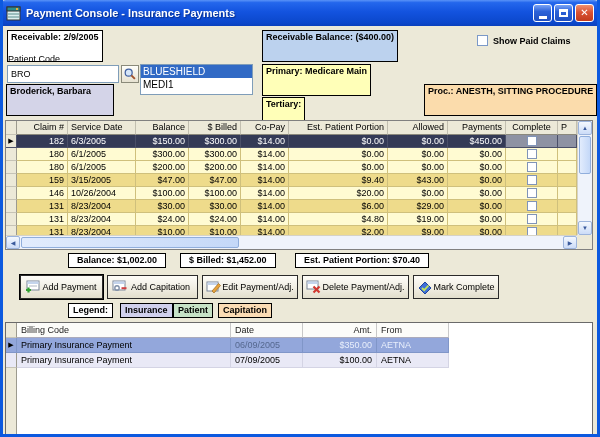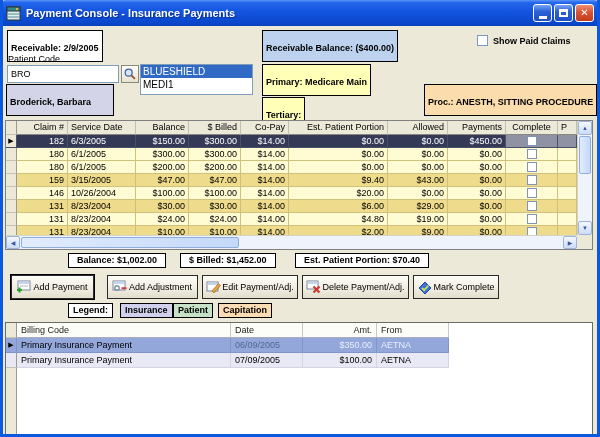--- a/index.html
+++ b/index.html
@@ -16,21 +16,21 @@
   .tb-btn{ width:19px; height:18px; margin-left:2px; border:1px solid #fff; border-radius:3px;
     display:flex; align-items:center; justify-content:center; color:#fff; font-size:10px; line-height:1;
     background:linear-gradient(180deg,#7AA3F6,#2C62D8 40%,#1F4FC0); cursor:default; }
   .tb-btn.close{ background:linear-gradient(180deg,#F0906F,#DA5334 45%,#C23B1C); font-weight:bold; }
   .glyph-min{ width:8px; height:3px; background:#fff; margin-top:9px; }
   .glyph-max{ width:9px; height:8px; border:2px solid #fff; border-top-width:3px; }
 
   .client{ position:absolute; left:0; top:26px; width:594px; height:408px; }
 
   .fieldbox{ position:absolute; border:1px solid #000; background:#fff; font-size:9px; font-weight:bold;
-    line-height:11px; padding:12px 3px; white-space:nowrap; height:32px; }
+    line-height:11px; padding:1px 3px; white-space:nowrap; height:32px; }
   .bg-blue{ background:var(--info-blue,#BCD2EE); }
   .bg-pink{ background:var(--info-pink,#F6BEBE); }
   .bg-yellow{ background:var(--info-yellow,#FFFFB8); }
   .bg-green{ background:var(--info-green,#C6E2C6); }
   .bg-peach{ background:var(--info-peach,#FBDCAC); }
   .bg-lav{ background:#D4D4E8; }
 
   .small-label{ position:absolute; font-size:9px; color:#000; }
   .xp-input{ position:absolute; border:1px solid #7F9DB9; background:#fff; font-size:9px;
     padding:2px 3px; font-family:inherit; }
@@ -296,37 +296,37 @@
         <span class="sb-thumb" style="left:15px; top:1px; width:218px; height:11px;"></span>
         <span class="sb-btn" style="right:0; top:0; width:14px; height:13px;">▶</span>
       </div>
       <div class="corner"></div>
     </div>
 
     <div class="sumbox" style="left:65px;">Balance: $1,002.00</div>
     <div class="sumbox" style="left:177px;">$ Billed: $1,452.00</div>
     <div class="sumbox" style="left:292px;">Est. Patient Portion: $70.40</div>
 
-    <div class="act-btn default" style="left:8px; width:83px;">
+    <div class="act-btn default" style="left:17px; width:83px;">
       <svg width="16" height="14" viewBox="0 0 16 14">
         <rect x="3" y="1" width="12" height="9" fill="#fff" stroke="#7A8699"></rect>
         <rect x="3.5" y="1.5" width="11" height="2.5" fill="#C4D4EC"></rect>
         <line x1="5" y1="6" x2="13" y2="6" stroke="#B0B8C4"></line>
         <path d="M2 10 h5 M4.5 7.5 v5" stroke="#2FA02F" stroke-width="2.2"></path>
       </svg>
       <span class="lbl">Add Payment</span>
     </div>
     <div class="act-btn" style="left:104px; width:91px;">
       <svg width="16" height="14" viewBox="0 0 16 14">
         <rect x="2" y="1" width="12" height="9" fill="#fff" stroke="#7A8699"></rect>
         <rect x="2.5" y="1.5" width="11" height="2.5" fill="#C4D4EC"></rect>
         <circle cx="6" cy="8" r="2.2" fill="none" stroke="#8090A8" stroke-width="1.4"></circle>
         <rect x="10.5" y="7.2" width="5" height="2" fill="#D04040"></rect>
       </svg>
-      <span class="lbl">Add Adjustment</span>
+      <span class="lbl">Add Capitation</span>
     </div>
     <div class="act-btn" style="left:199px; width:96px;">
       <svg width="16" height="14" viewBox="0 0 16 14">
         <rect x="1" y="2" width="11" height="9" fill="#fff" stroke="#7A8699"></rect>
         <rect x="1.5" y="2.5" width="10" height="2.5" fill="#C4D4EC"></rect>
         <path d="M6 11 L12.5 3.5 L14.5 5.5 L8 13 Z" fill="#E8A33D" stroke="#9C6A1E" stroke-width="0.7"></path>
       </svg>
       <span class="lbl">Edit Payment/Adj.</span>
     </div>
     <div class="act-btn" style="left:299px; width:107px;">

